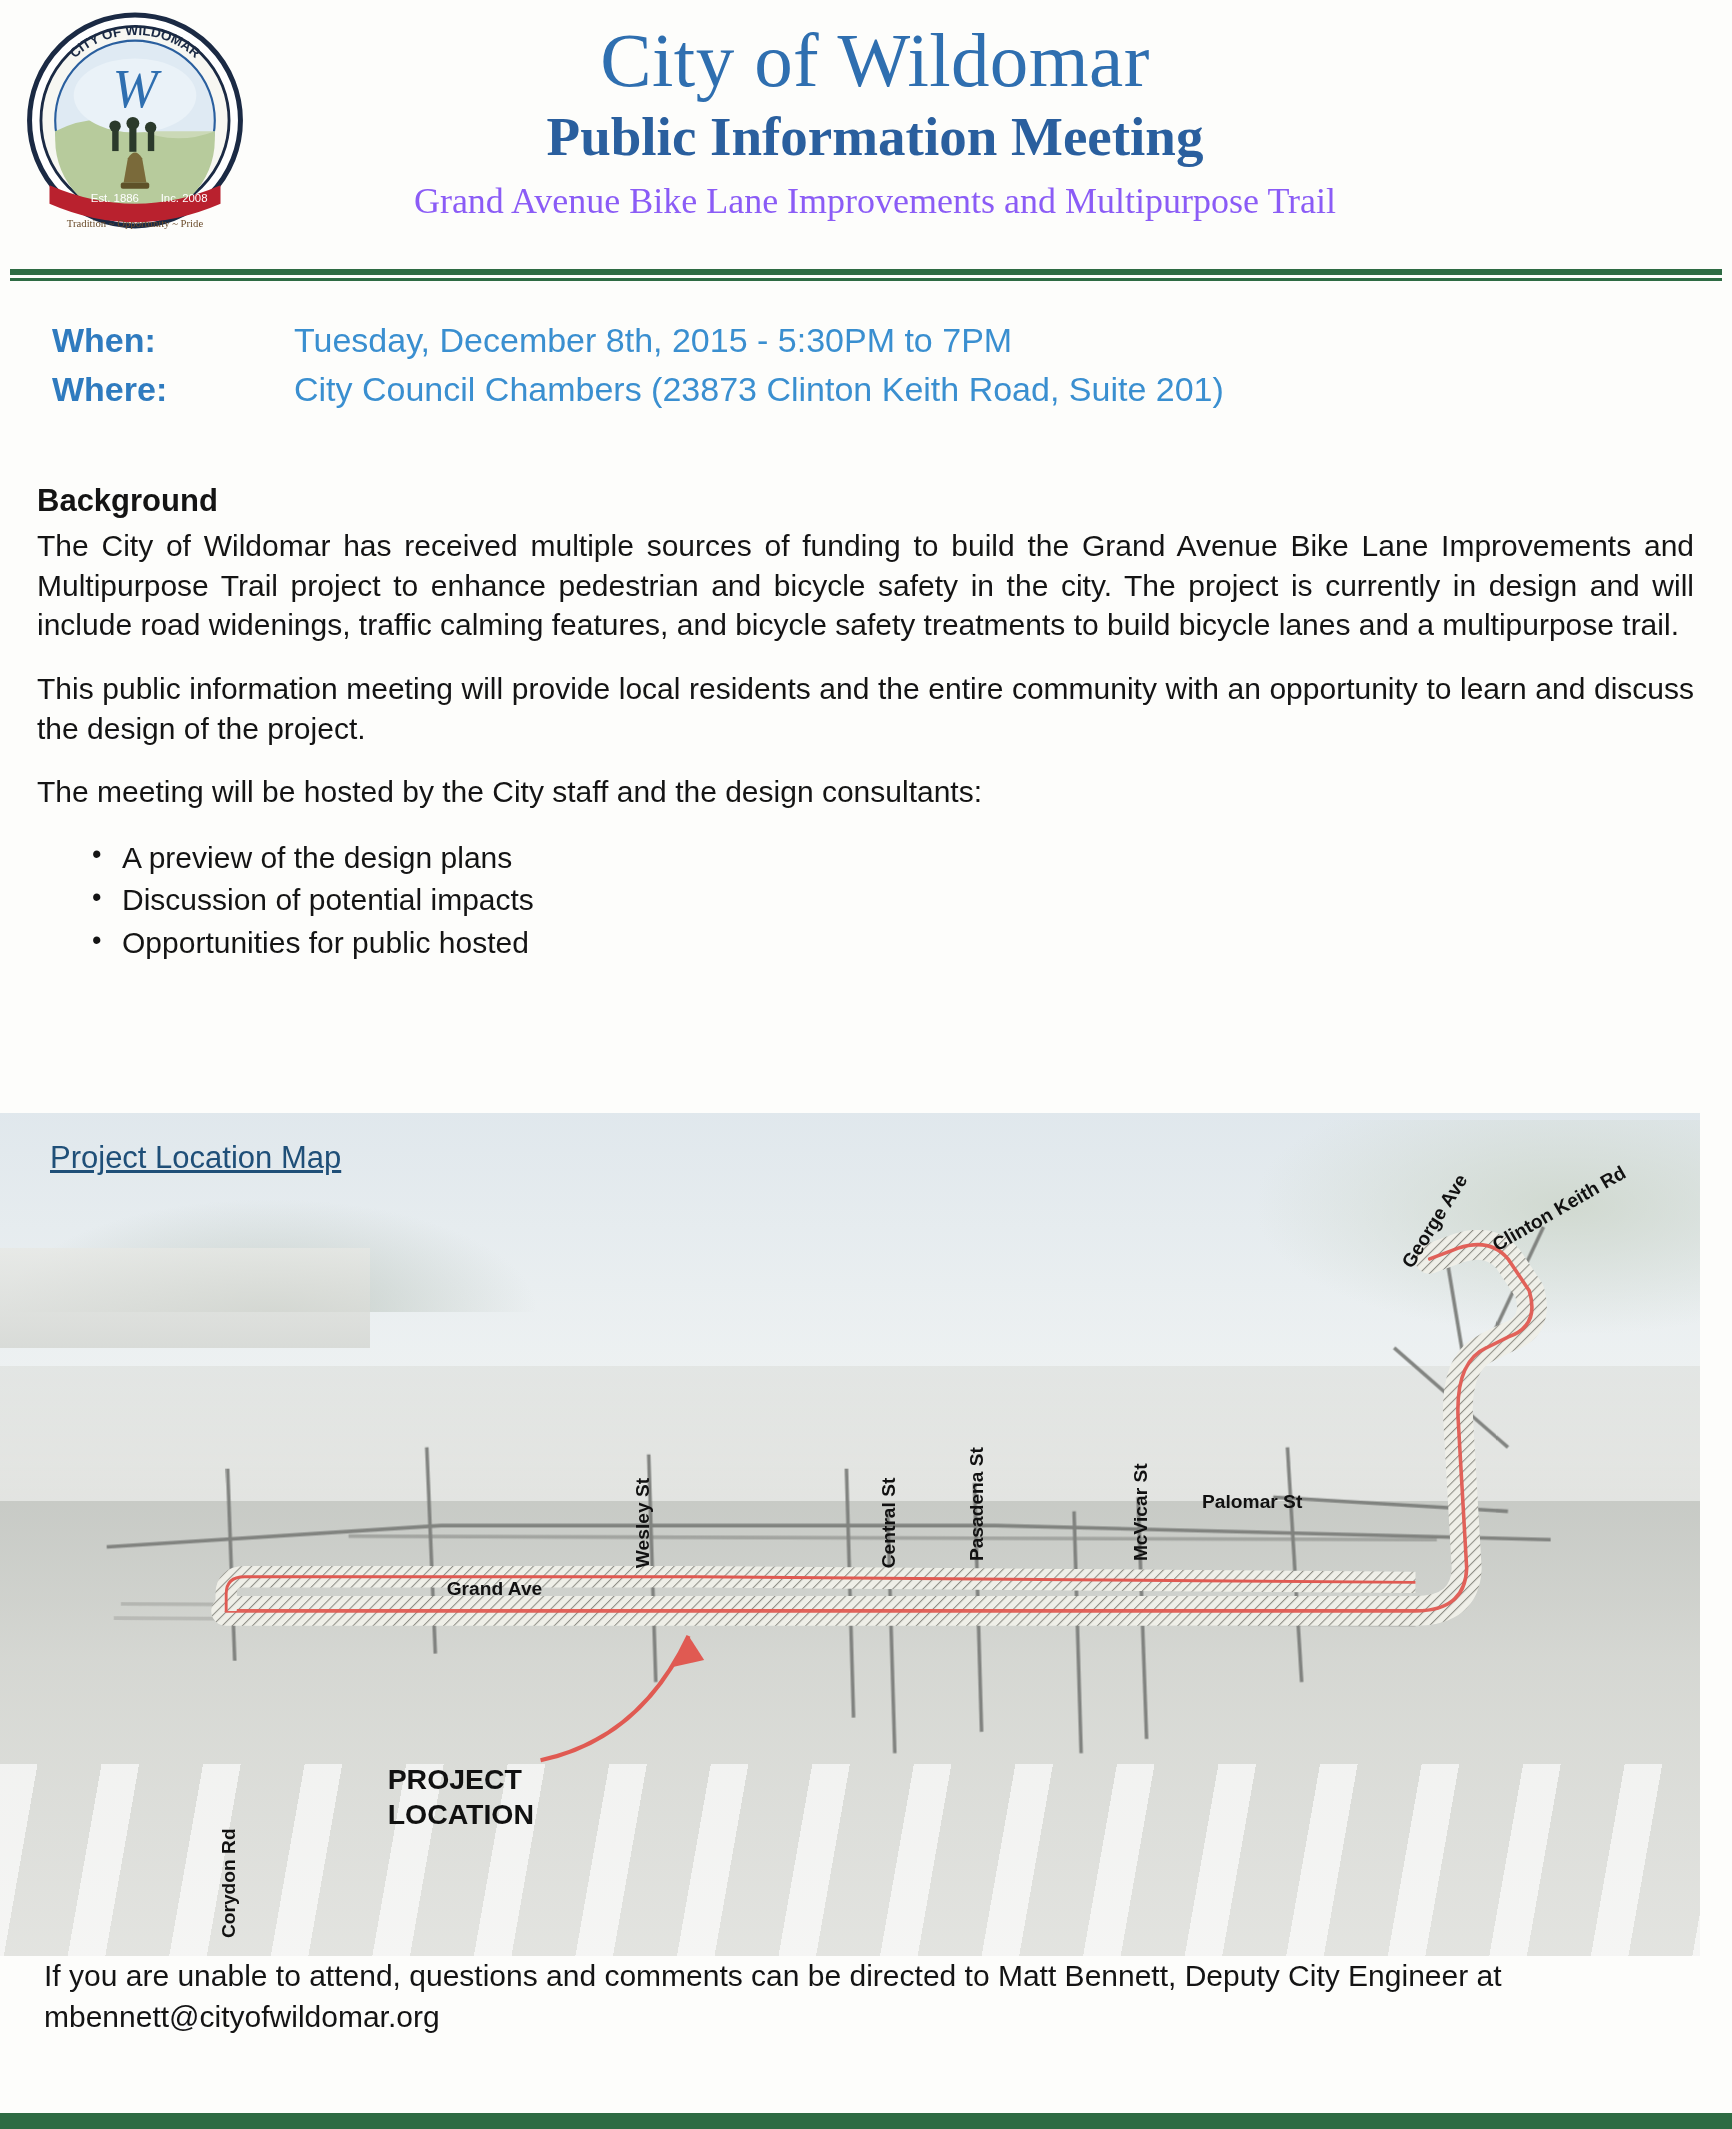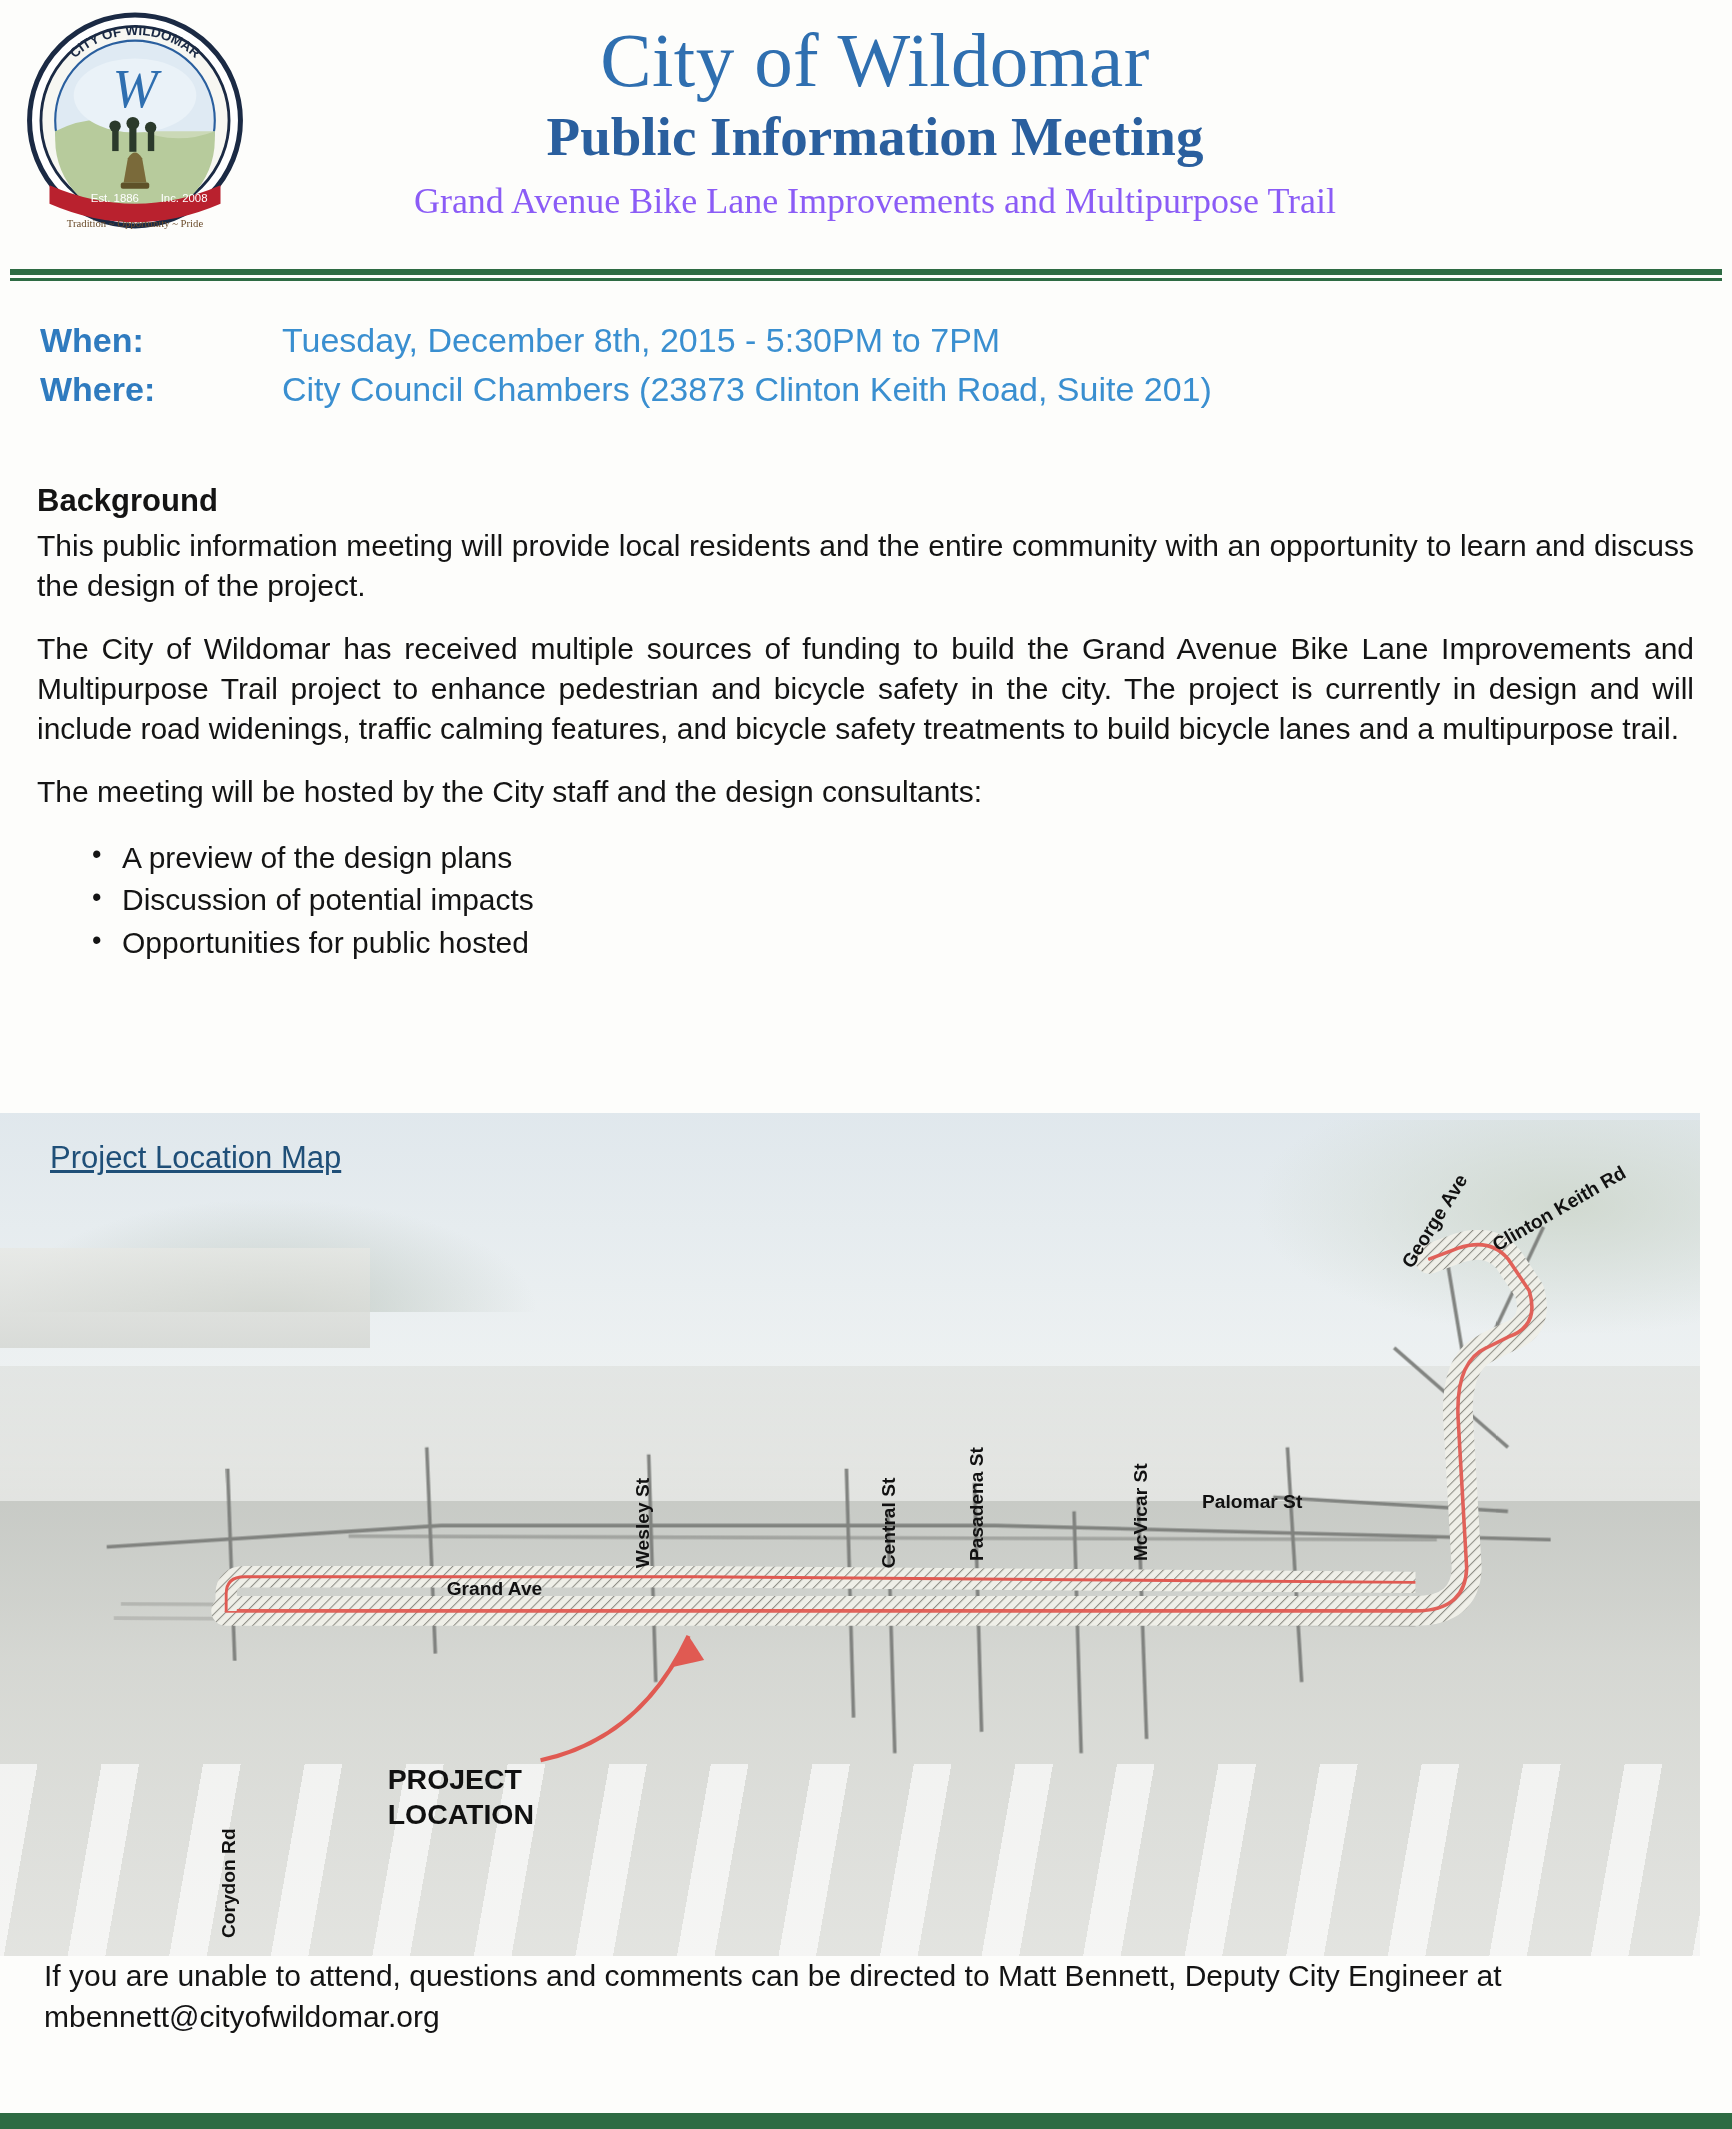--- a/index.html
+++ b/index.html
@@ -87,20 +87,21 @@
     top: 321px;
     left: 40px;
     width: 1636px;
     color: #2f7bbf;
     font-size: 33px;
   }
   .meta-row {
     display: flex;
     align-items: flex-end;
     margin-bottom: 10px;
+    margin-left: 12px;
   }
   .meta-label {
     width: 242px;
     font-weight: bold;
     font-size: 34px;
     color: #2f7bbf;
   }
   .meta-value {
     font-size: 34px;
     color: #3a8fd0;
@@ -302,22 +303,22 @@
     <div class="meta-value">Tuesday, December 8th, 2015 - 5:30PM to 7PM</div>
   </div>
   <div class="meta-row">
     <div class="meta-label">Where:</div>
     <div class="meta-value">City Council Chambers (23873 Clinton Keith Road, Suite 201)</div>
   </div>
 </div>
 
 <div class="content">
   <div class="h-background">Background</div>
+  <div class="para">The City of Wildomar has received multiple sources of funding to build the Grand Avenue Bike Lane Improvements and Multipurpose Trail project to enhance pedestrian and bicycle safety in the city. The project is currently in design and will include road widenings, traffic calming features, and bicycle safety treatments to build bicycle lanes and a multipurpose trail.</div>
   <div class="para">This public information meeting will provide local residents and the entire community with an opportunity to learn and discuss the design of the project.</div>
-  <div class="para">The City of Wildomar has received multiple sources of funding to build the Grand Avenue Bike Lane Improvements and Multipurpose Trail project to enhance pedestrian and bicycle safety in the city. The project is currently in design and will include road widenings, traffic calming features, and bicycle safety treatments to build bicycle lanes and a multipurpose trail.</div>
   <div class="para last">The meeting will be hosted by the City staff and the design consultants:</div>
   <ul class="bullets">
     <li>A preview of the design plans</li>
     <li>Discussion of potential impacts</li>
     <li>Opportunities for public hosted</li>
   </ul>
 </div>
 
 <div class="map-block">
   <div class="map-photo">

